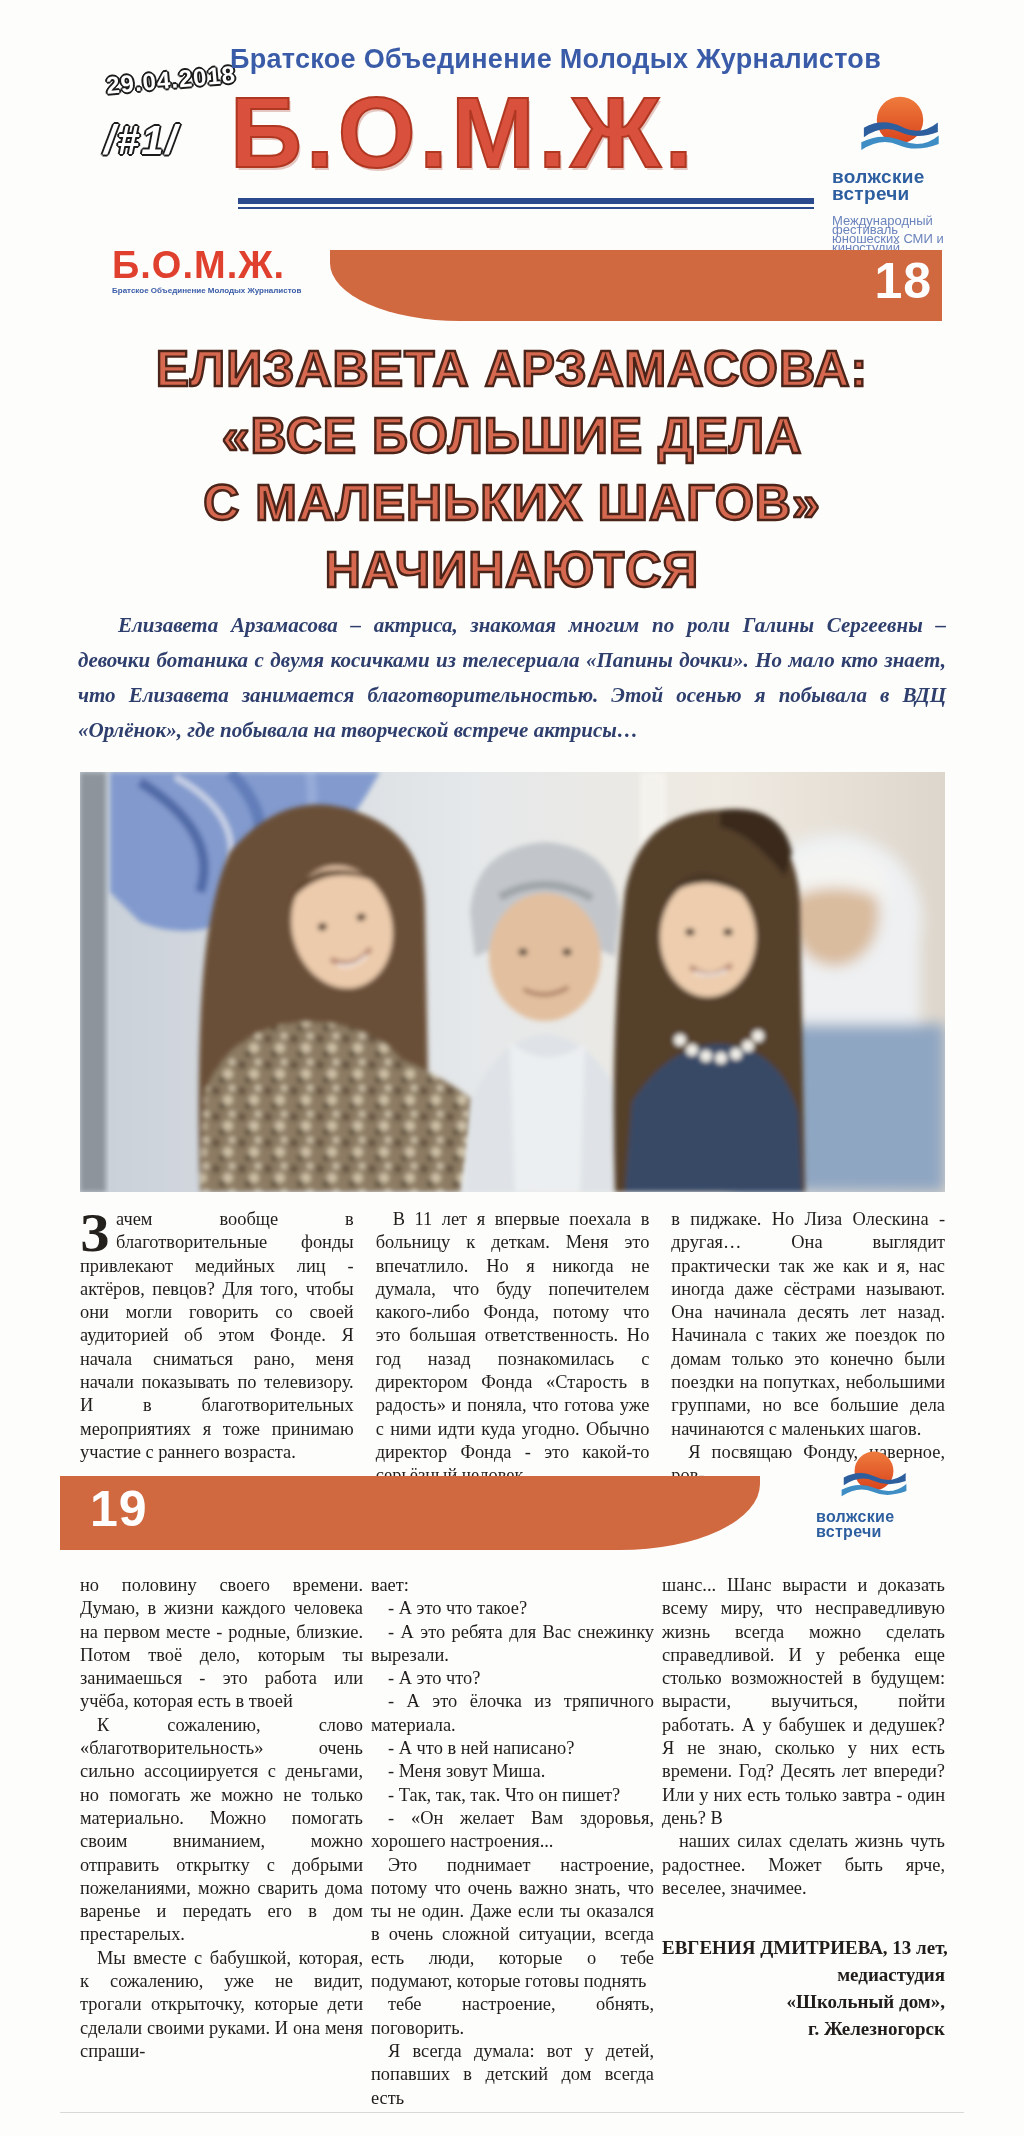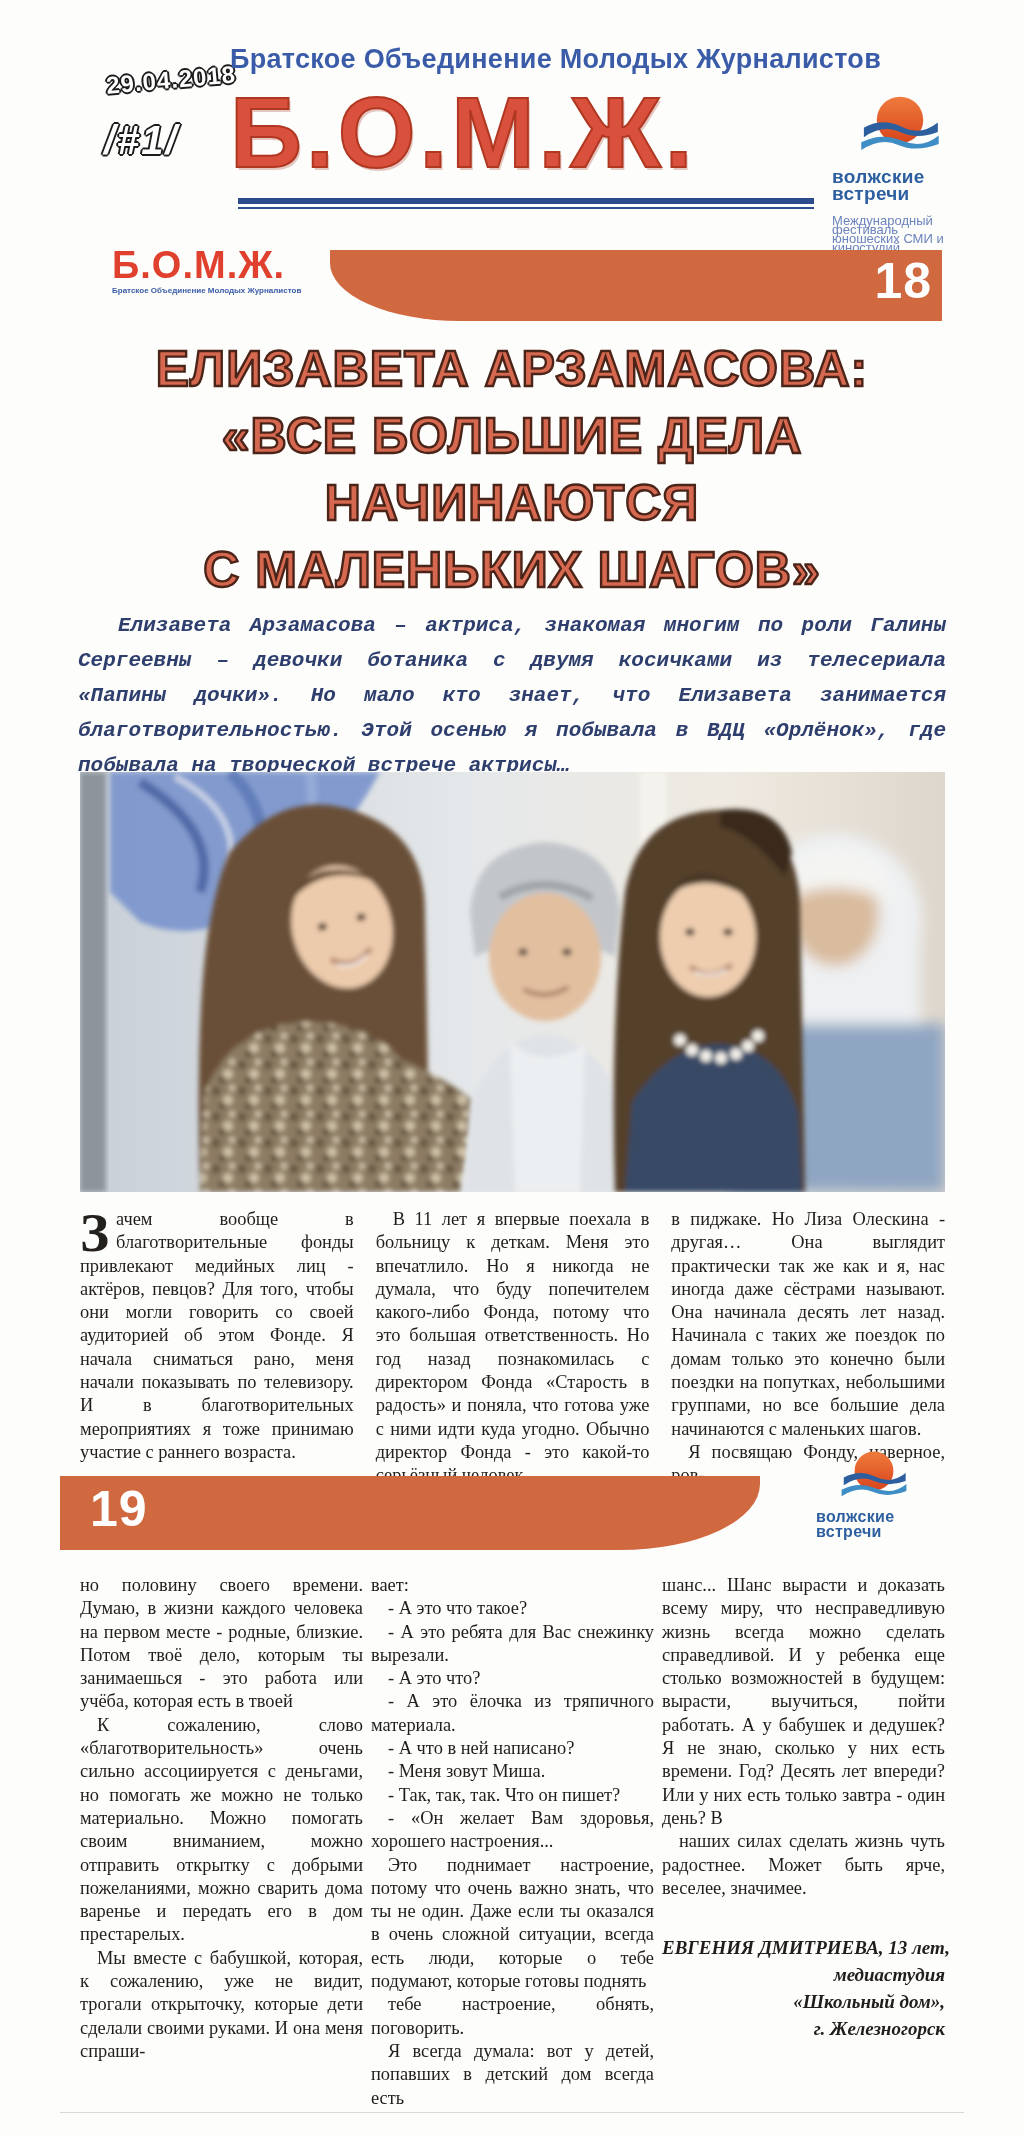--- a/index.html
+++ b/index.html
@@ -49,37 +49,37 @@
     font-size:50px;letter-spacing:1px;}
 
   
   .headline{position:absolute;left:0;top:336px;width:100%;margin:0;text-align:center;
     font-family:Liberation Sans, sans-serif;font-weight:800;font-size:50px;line-height:67px;
     color:var(--headline_fill,#d5684f);-webkit-text-stroke:2.4px #4b2419;letter-spacing:1px;}
   .headline span{display:block;}
 
   
   .lede{position:absolute;left:78px;top:608px;width:868px;margin:0;
-    font-family:Liberation Mono, monospace;font-weight:bold;font-style:italic;
+    font-family:Liberation Serif, serif;font-weight:bold;font-style:italic;
     font-size:21px;line-height:35px;color:var(--lede_navy,#2e3e6d);
     text-align:justify;text-indent:40px;}
 
   
   .photo{position:absolute;left:80px;top:772px;width:865px;height:420px;overflow:hidden;
     background:#dde1e5;}
 
   
   .columns{position:absolute;left:80px;width:865px;display:flex;gap:22px;}
   .block1{top:1208px;height:266px;}
   .block2{top:1574px;height:540px;gap:8px;}
   .col{flex:1;min-width:0;}
   .col p{margin:0;font-size:18.4px;line-height:23.3px;text-align:justify;text-indent:17px;}
   .col p.pc{text-indent:0;}
   .dropcap{float:left;font-size:55px;line-height:42px;padding:4px 7px 0 0;font-weight:bold;color:#24201c;}
-  .signature{margin-top:34px;text-align:right;font-weight:bold;font-size:19px;line-height:27px;font-style:italic;}
+  .signature{margin-top:34px;text-align:right;font-weight:bold;font-size:19px;line-height:27px;}
   .signature div{white-space:nowrap;}
 
   .footer-rule{position:absolute;left:60px;right:60px;top:2112px;height:1px;background:#d9d9d6;}
 </style>
 </head>
 <body>
 
 <div class="page">
 
   <div class="date outline-text">29.04.2018</div>
@@ -114,22 +114,22 @@
     <div class="t">Б.О.М.Ж.</div>
     <div class="c">Братское Объединение Молодых Журналистов</div>
   </div>
   <div class="band-bar bar18">
     <span class="band-num num">18</span>
   </div>
 
   <h1 class="headline">
     <span>ЕЛИЗАВЕТА АРЗАМАСОВА:</span>
     <span>«ВСЕ БОЛЬШИЕ ДЕЛА</span>
+    <span>С МАЛЕНЬКИХ ШАГОВ»</span>
     <span>НАЧИНАЮТСЯ</span>
-    <span>С МАЛЕНЬКИХ ШАГОВ»</span>
   </h1>
 
   <p class="lede">Елизавета Арзамасова – актриса, знакомая многим по роли Галины Сергеевны – девочки ботаника с двумя косичками из телесериала «Папины дочки». Но мало кто знает, что Елизавета занимается благотворительностью. Этой осенью я побывала в ВДЦ «Орлёнок», где побывала на творческой встрече актрисы…</p>
 
   <div class="photo">
     <svg width="865" height="420" viewBox="0 0 865 420" preserveAspectRatio="none">
       <defs>
         <linearGradient id="pbg" x1="0" y1="0" x2="1" y2="0">
           <stop offset="0" stop-color="#c8cfd7"></stop>
             <stop offset="0.45" stop-color="#e5e8ea"></stop>

